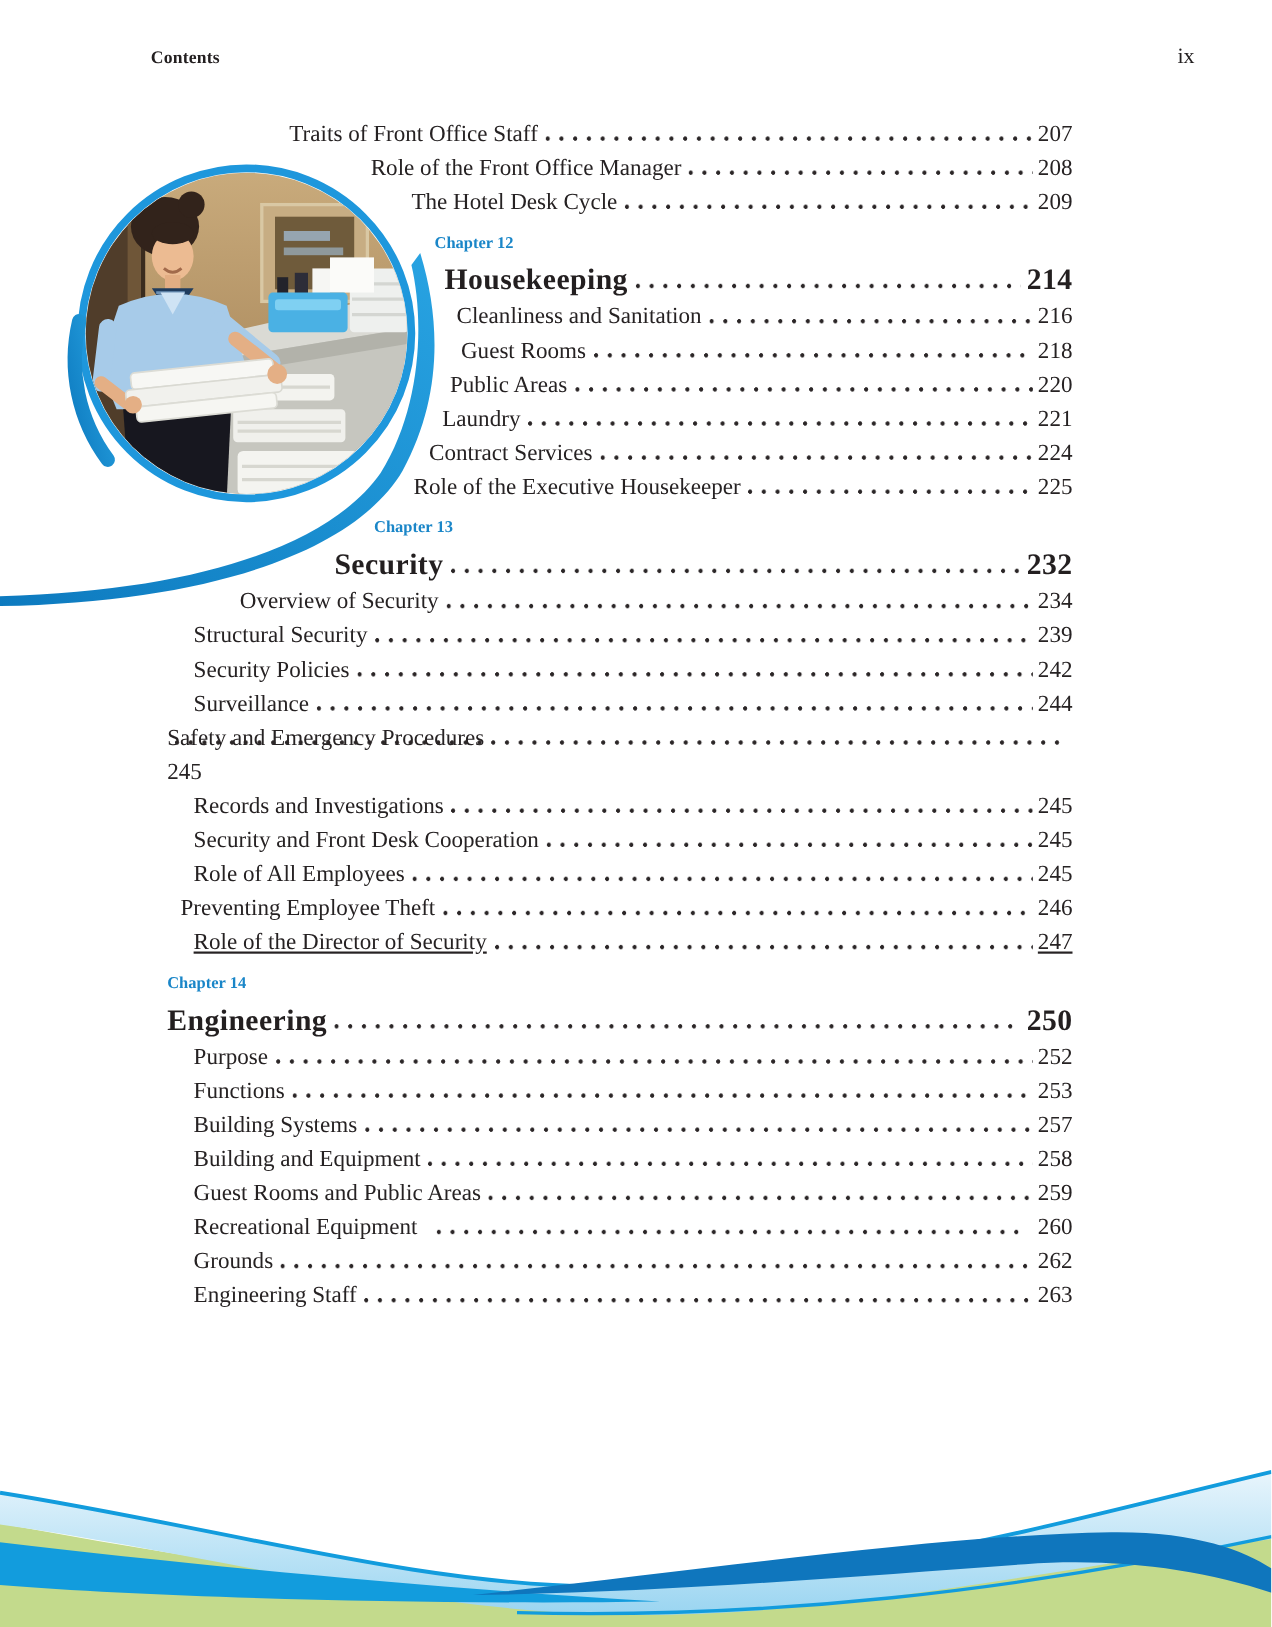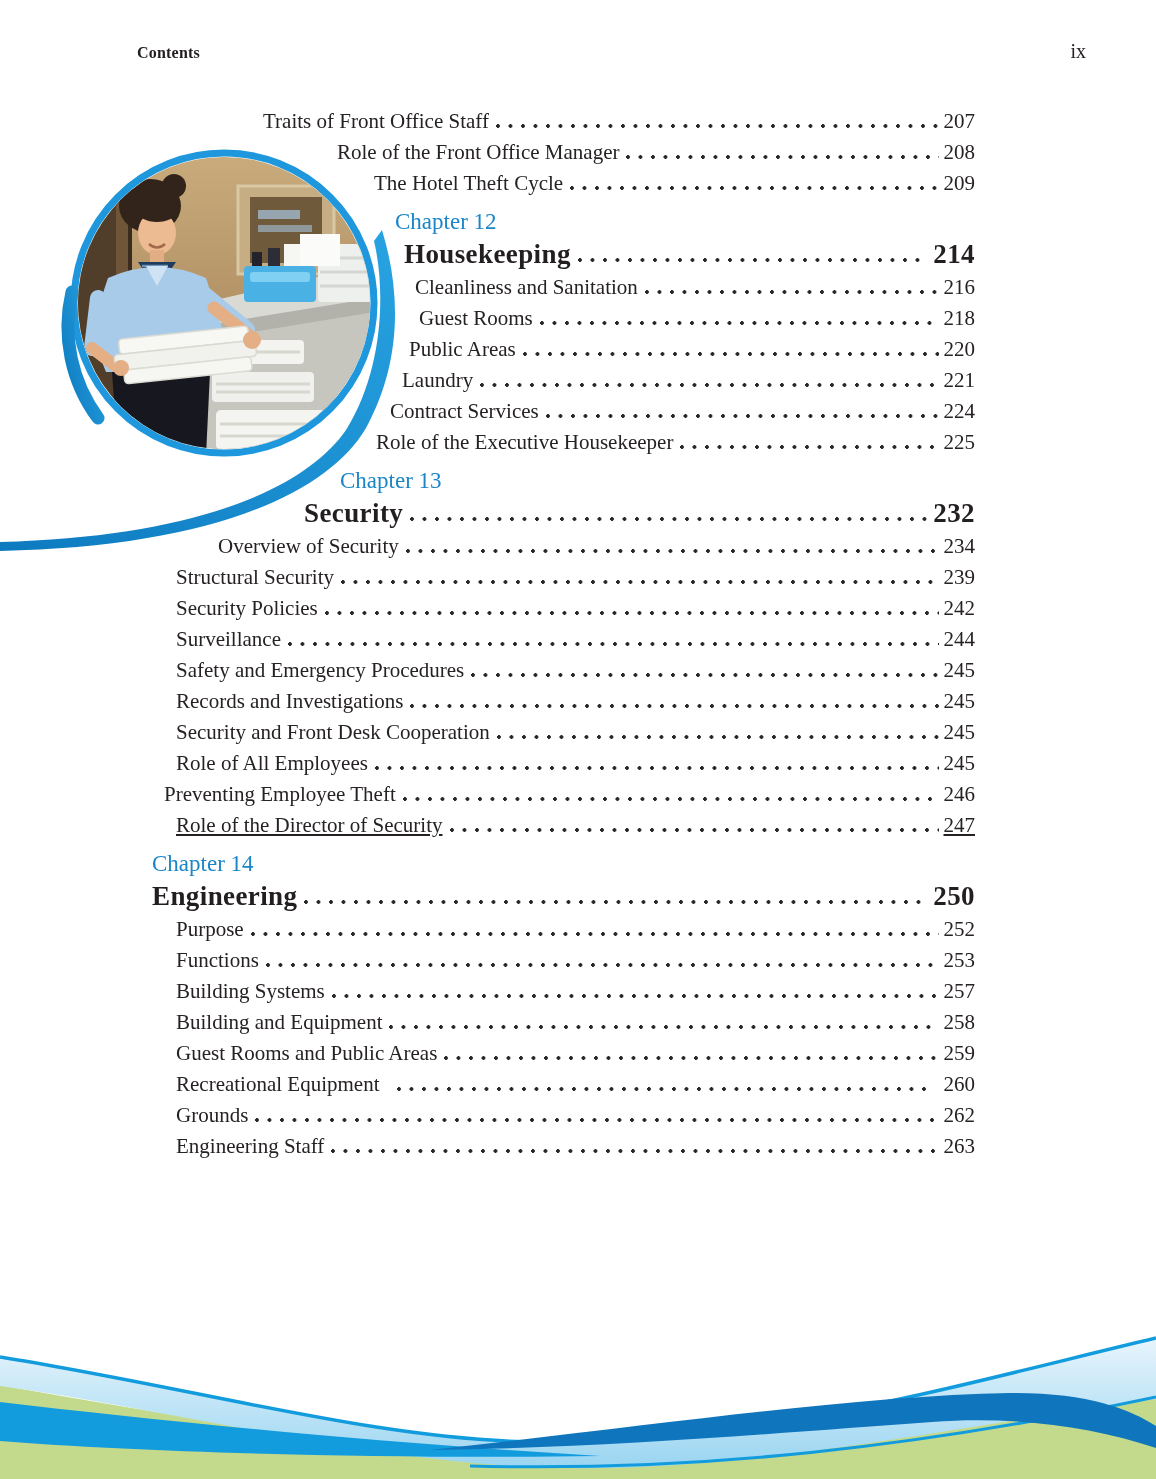--- a/index.html
+++ b/index.html
@@ -23,22 +23,22 @@
   .toc{
     position:absolute;left:152px;top:106px;width:823px;z-index:3;
   }
   .toc-row{
     display:flex;align-items:stretch;
     font-size:21px;line-height:31px;
     white-space:nowrap;
   }
   .toc-row.chapter_label{
     margin-top:7px;
-    font-weight:normal;
-    font-size:23px;line-height:31px;
+    font-weight:bold;
+    font-size:15px;line-height:31px;
     color:var(--accent_blue,#1a86c8);
   }
   .toc-row.chapter_title{
     font-weight:bold;
     font-size:27px;line-height:35px;
     letter-spacing:.4px;
     color:#231f20;
   }
   .toc-label{flex:0 0 auto;}
   .toc-dots{flex:1 1 auto;position:relative;min-width:14px;}
@@ -156,21 +156,21 @@
         <span class="toc-label">Traits of Front Office Staff</span>
         <span class="toc-dots"></span>
         <span class="toc-page">207</span>
       </div>
       <div class="toc-row entry" style="margin-left: 185px;">
         <span class="toc-label">Role of the Front Office Manager</span>
         <span class="toc-dots"></span>
         <span class="toc-page">208</span>
       </div>
       <div class="toc-row entry" style="margin-left: 222px;">
-        <span class="toc-label">The Hotel Theft Cycle</span>
+        <span class="toc-label">The Hotel Desk Cycle</span>
         <span class="toc-dots"></span>
         <span class="toc-page">209</span>
       </div>
       <div class="toc-row chapter_label" style="margin-left: 243px;">
         <span class="toc-label">Chapter 12</span>
       </div>
       <div class="toc-row chapter_title" style="margin-left: 252px;">
         <span class="toc-label">Housekeeping</span>
         <span class="toc-dots"></span>
         <span class="toc-page">214</span>
@@ -226,21 +226,21 @@
       <div class="toc-row entry" style="margin-left: 24px;">
         <span class="toc-label">Security Policies</span>
         <span class="toc-dots"></span>
         <span class="toc-page">242</span>
       </div>
       <div class="toc-row entry" style="margin-left: 24px;">
         <span class="toc-label">Surveillance</span>
         <span class="toc-dots"></span>
         <span class="toc-page">244</span>
       </div>
-      <div class="toc-row entry" style="margin-left: 24px;">
+      <div class="toc-row entry" style=" flex-direction: column;">
         <span class="toc-label">Safety and Emergency Procedures</span>
         <span class="toc-dots"></span>
         <span class="toc-page">245</span>
       </div>
       <div class="toc-row entry" style="margin-left: 24px;">
         <span class="toc-label">Records and Investigations</span>
         <span class="toc-dots"></span>
         <span class="toc-page">245</span>
       </div>
       <div class="toc-row entry" style="margin-left: 24px;">

